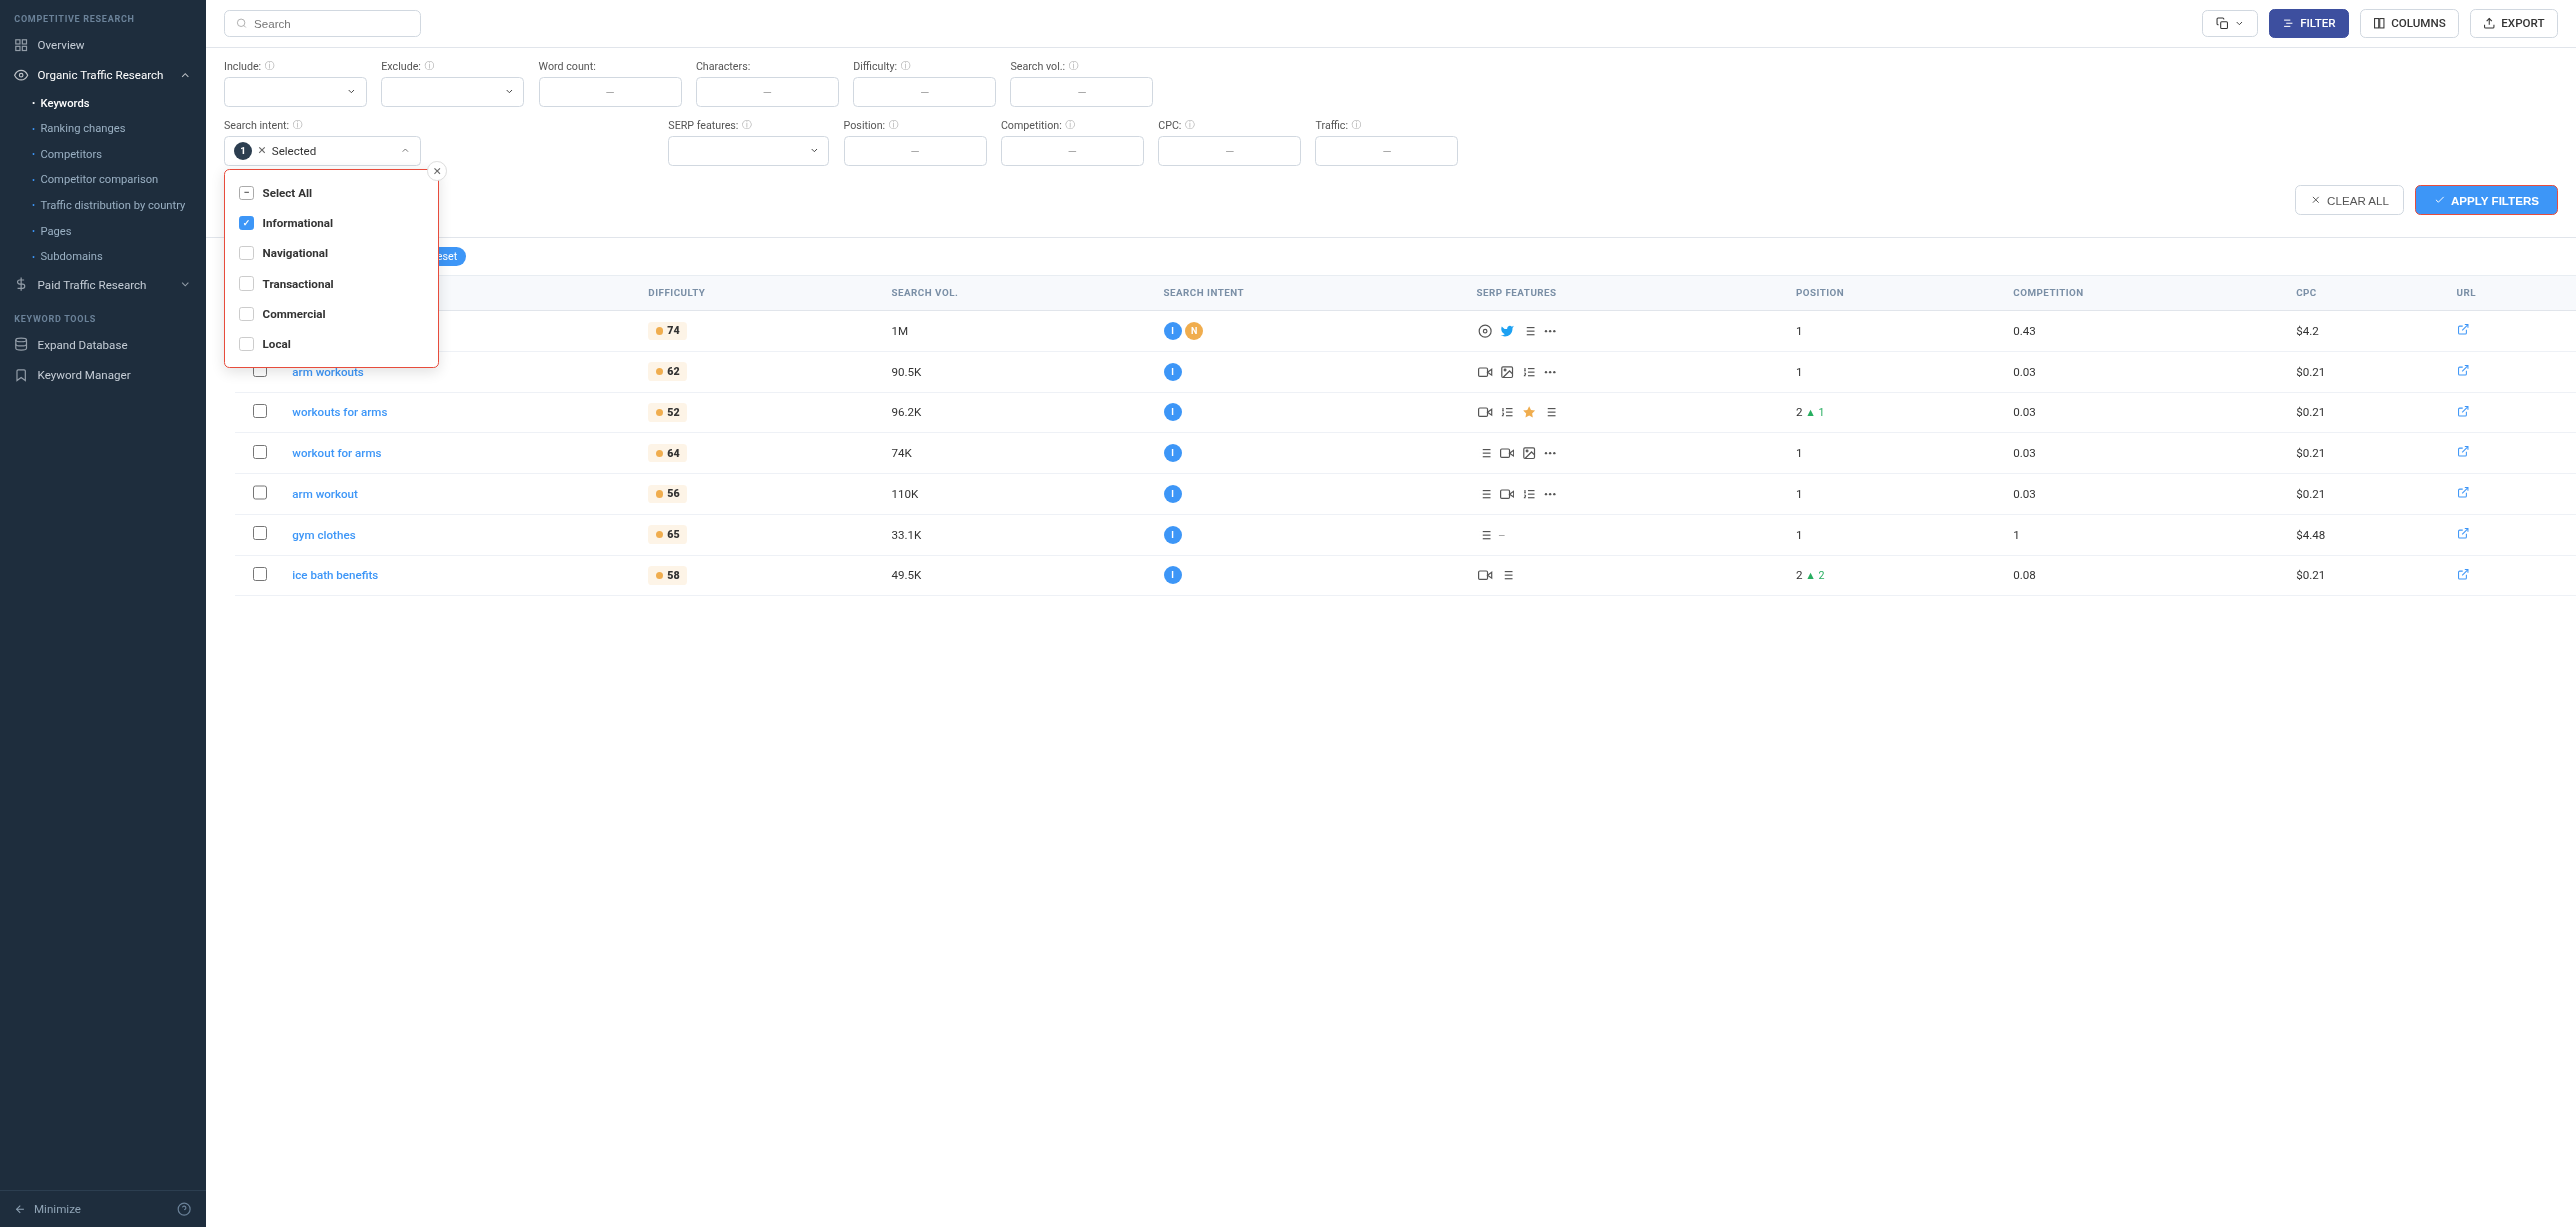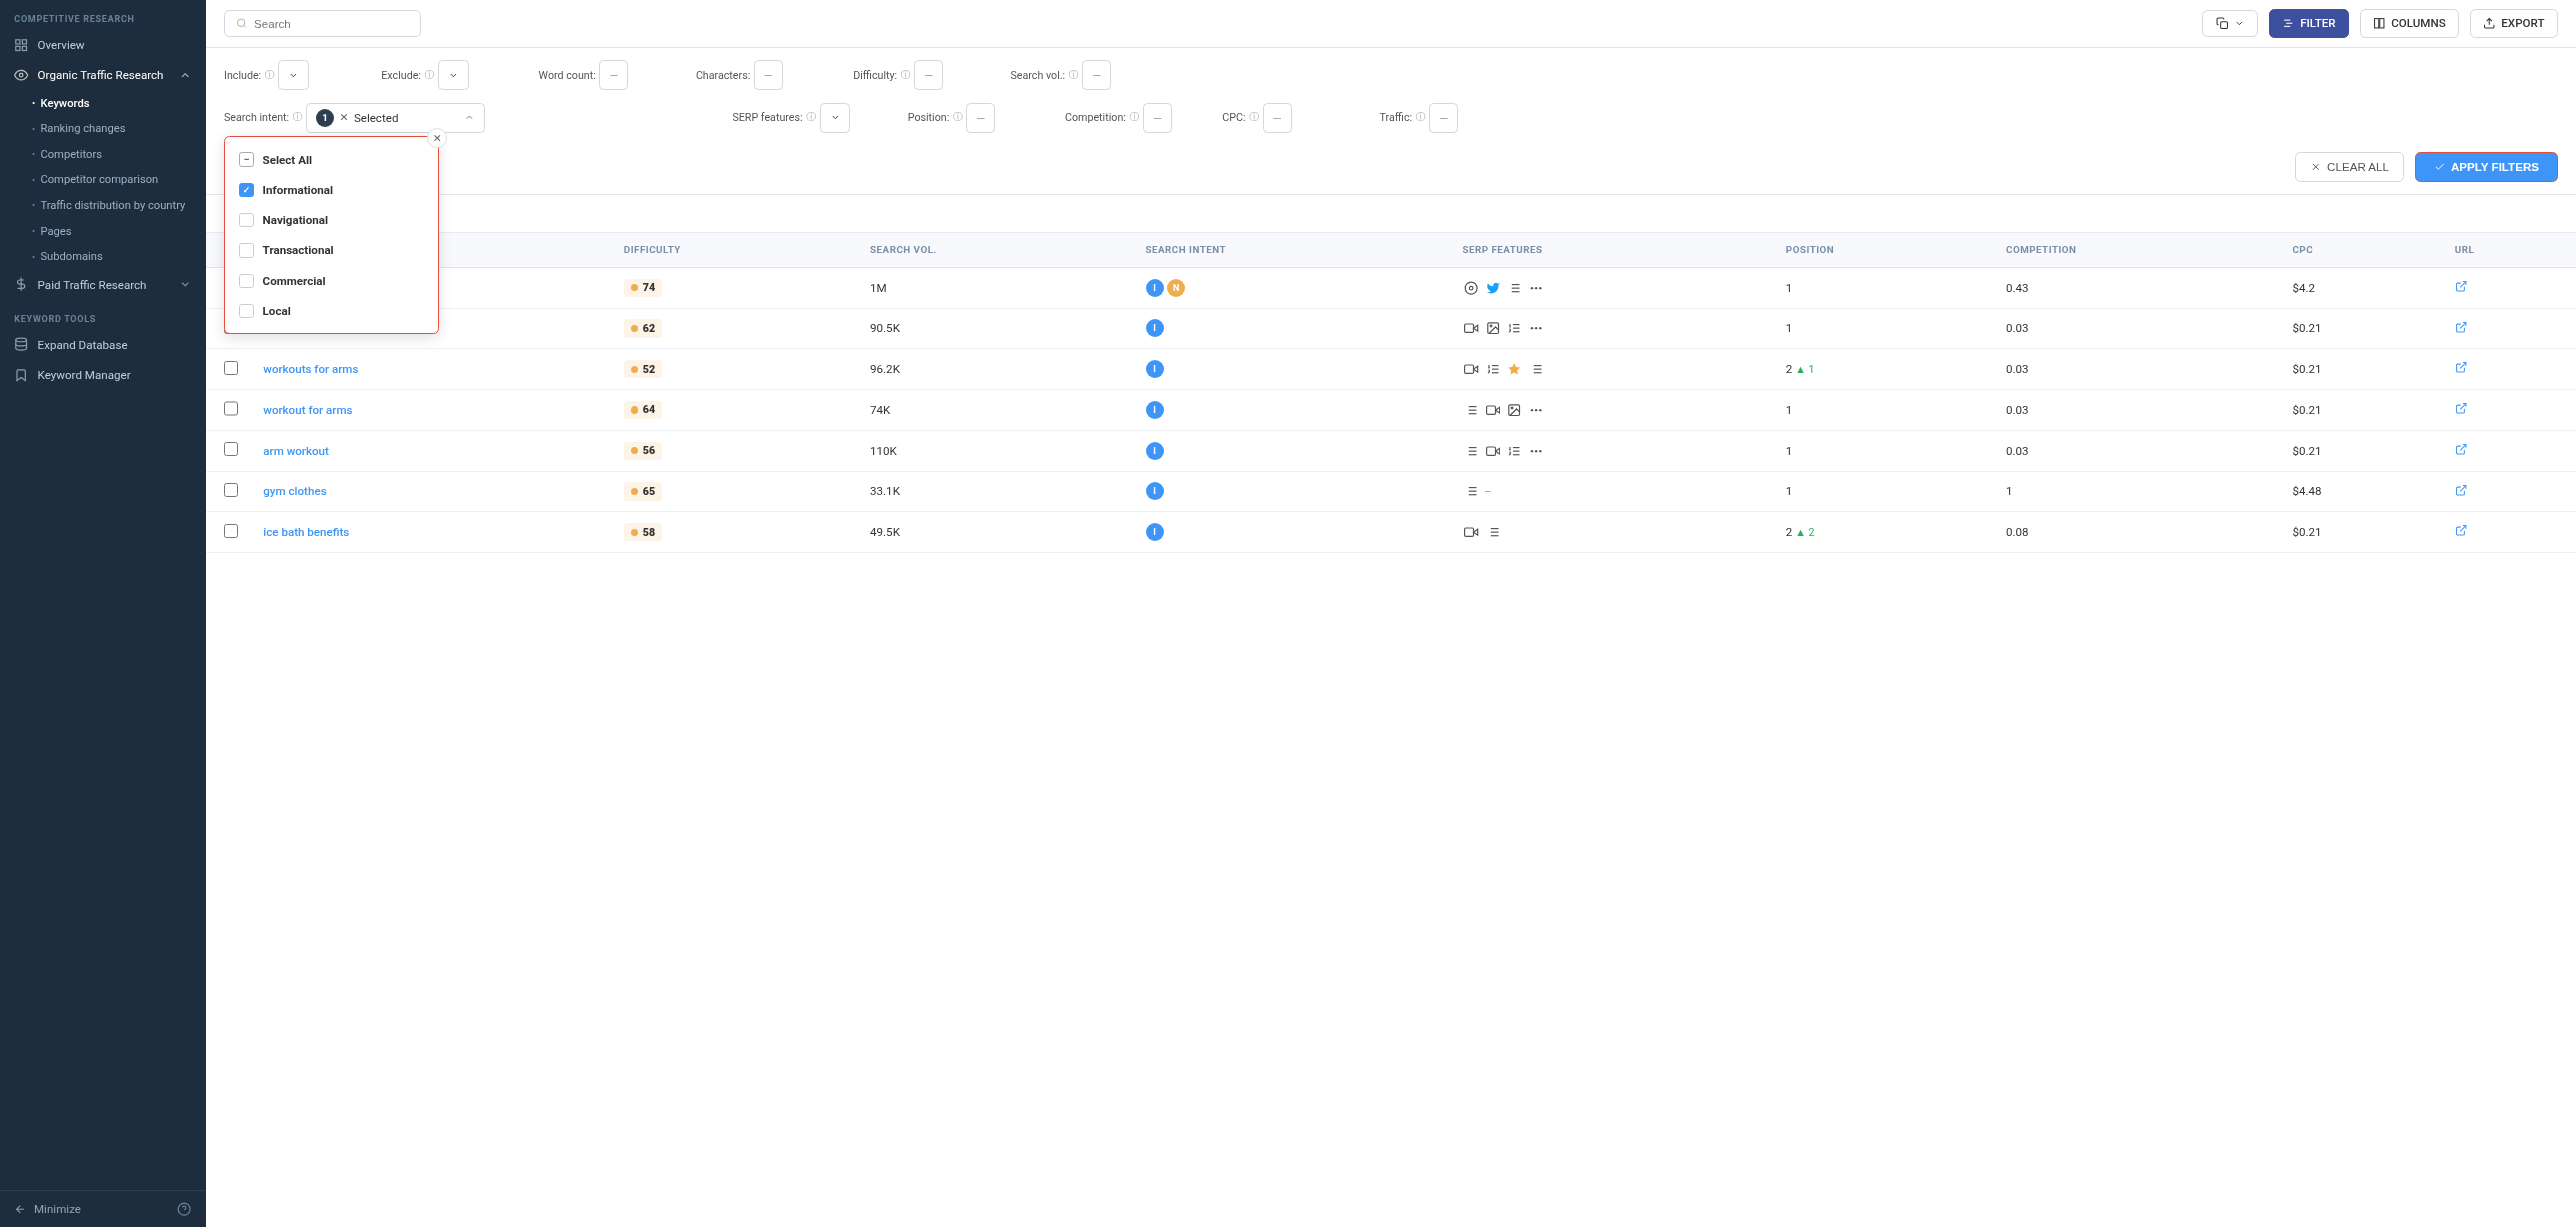--- a/index.html
+++ b/index.html
@@ -158,21 +158,21 @@
     }
     .filter-row {
       display: flex;
       align-items: flex-start;
       gap: 14.3px;
       margin-bottom: 12.5px;
       flex-wrap: wrap;
     }
     .filter-group {
       display: flex;
-      flex-direction: row;
+      flex-direction: column;
       gap: 3.6px;
       min-width: 143px;
     }
     .filter-label {
       font-size: 10.7px;
       color: #555;
       display: flex;
       align-items: center;
       gap: 3.6px;
     }
@@ -344,20 +344,21 @@
       font-size: 11.6px;
       color: #fff;
       font-weight: 600;
     }
 
     
     .table-area {
       flex: 1;
       overflow-y: auto;
       background: #fff;
+      padding-left: 29px;
     }
     .table-toolbar {
       display: flex;
       align-items: center;
       padding: 9px 18px;
       border-bottom: 0.9px solid #e8edf2;
       gap: 9px;
     }
     .chip {
       background: #e8f0fe;

